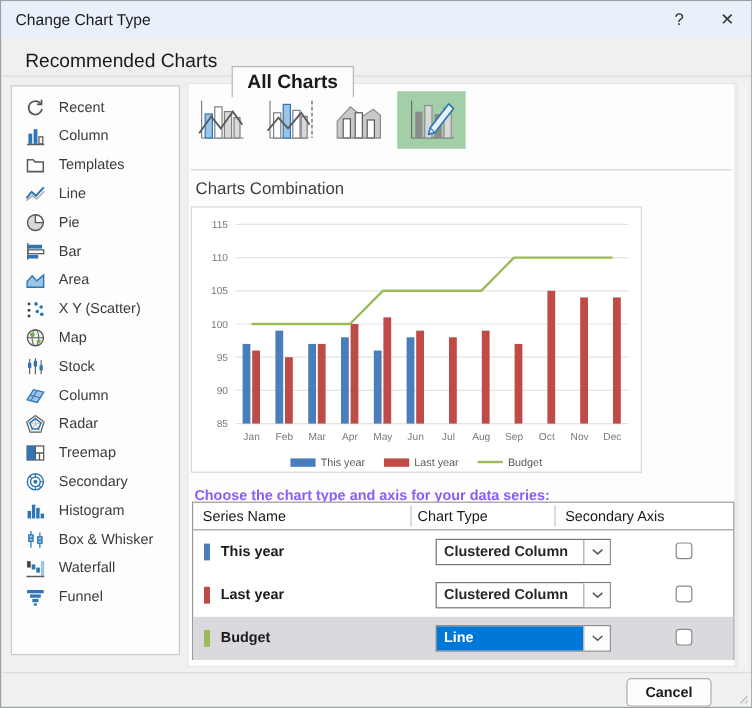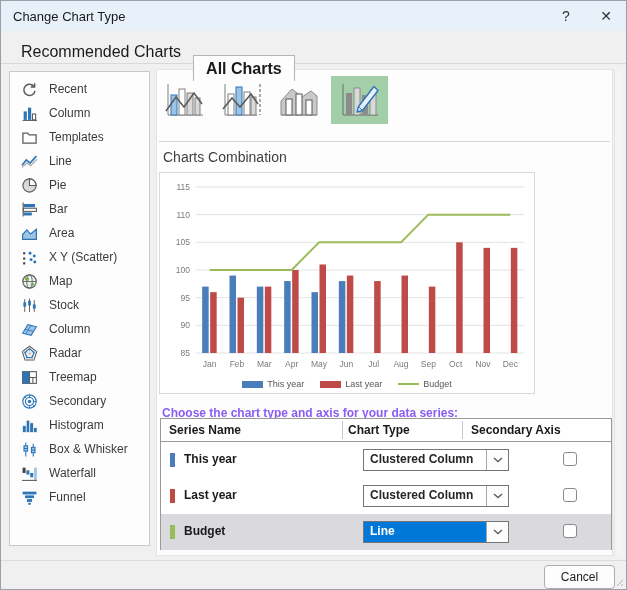--- a/index.html
+++ b/index.html
@@ -34,36 +34,36 @@
   .chart-box{position:absolute;left:2px;top:102px;width:376px;height:222px;background:#fff;border:1px solid #d9d9d9;box-sizing:border-box;}
   .chart-legend{display:flex;justify-content:center;align-items:center;gap:16px;height:22px;margin-top:-2px;}
   .lg-item{display:flex;align-items:center;gap:4px;}
   .lg-rect{width:21px;height:7px;display:inline-block;}
   .lg-line{width:21px;height:2.5px;display:inline-block;}
   .lg-label{font-size:9px;color:#595959;}
   .choose-label{position:absolute;left:5px;top:336px;font-size:12px;font-weight:700;color:#8b5cf6;}
   
   .series-table{position:absolute;left:3px;top:348px;width:452px;height:132px;background:#fff;border:1px solid #9a9a9a;box-sizing:border-box;}
   .thead{position:relative;height:22px;border-bottom:1px solid #9a9a9a;}
-  .th{position:absolute;top:0;height:22px;line-height:22px;font-size:12px;font-weight:700;color:#1a1a1a;}
+  .th{position:absolute;top:0;height:22px;line-height:22px;font-size:12px;font-weight:400;color:#1a1a1a;}
   .th-sep{position:absolute;top:2px;height:18px;width:1px;background:#c8c8c8;}
   .trow{position:relative;height:36px;}
   .trow.selected{background:#d9d9de;}
   .swatch{position:absolute;left:9px;top:11px;width:5px;height:14px;}
   .series-name{position:absolute;left:23px;top:10px;font-size:12px;font-weight:600;color:#1a1a1a;}
   .dropdown{position:absolute;left:202px;top:7px;width:146px;height:22px;border:1px solid #767676;background:#fff;display:flex;box-sizing:border-box;}
   .dd-value{flex:1;font-size:12px;font-weight:600;color:#262626;padding:2px 0 0 6px;overflow:hidden;white-space:nowrap;}
   .dropdown.hl .dd-value{background:#0078d7;color:#fff;}
   .dd-btn{width:21px;border-left:1px solid #a9a9a9;display:flex;align-items:center;justify-content:center;background:#fdfdfd;}
   .checkbox{position:absolute;left:402px;top:10px;width:14px;height:14px;border:1px solid #8a8a8a;border-radius:3px;background:#fff;box-sizing:border-box;}
   
   .footer-sep{position:absolute;left:0;top:559px;width:100%;height:1px;background:#dcdcdc;}
   .btn{position:absolute;top:564px;height:24px;background:#fdfdfd;border:1px solid #adadad;border-radius:4px;font-size:12px;color:#1a1a1a;display:flex;align-items:center;justify-content:center;box-sizing:border-box;}
   .btn-ok{left:466px;width:76px;margin-top:28px;}
-  .btn-cancel{left:543px;width:71px;}
+  .btn-cancel{left:521px;width:71px;font-weight:bold;}
   .resize-grip{position:absolute;right:2px;bottom:2px;width:8px;height:8px;}
 </style>
 </head>
 <body>
 
 <div class="dialog">
 
   <div class="titlebar">
     <span class="title">Change Chart Type</span>
     <span class="tb-btns">

